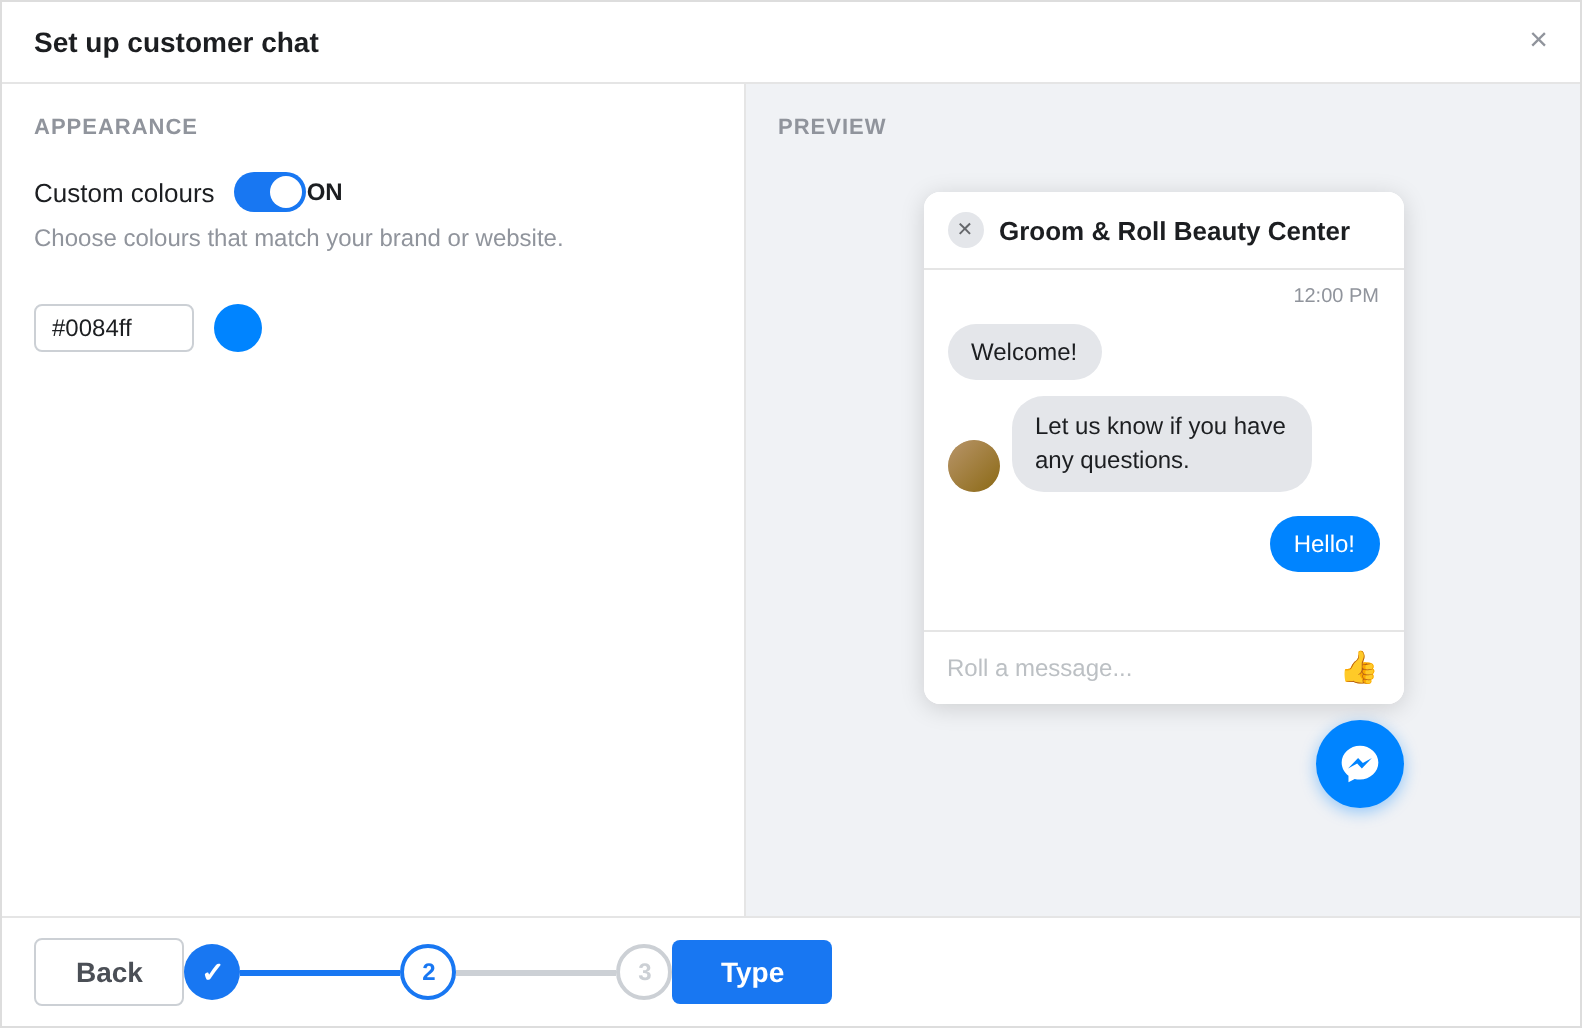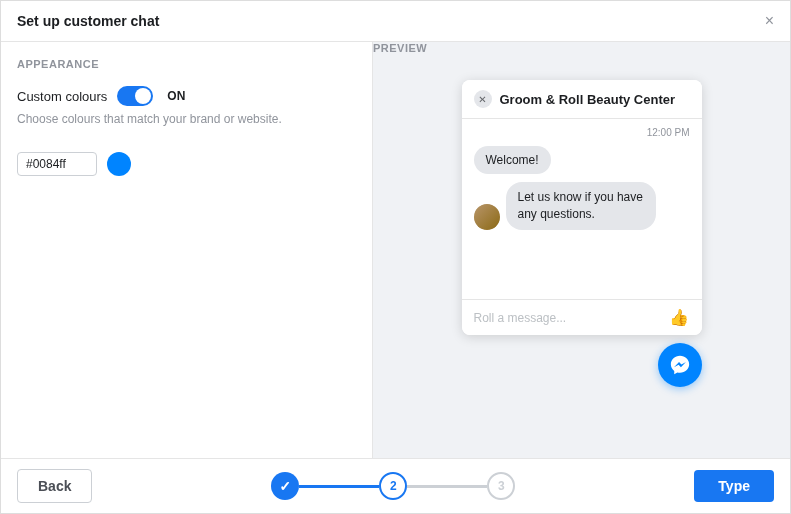--- a/index.html
+++ b/index.html
@@ -75,21 +75,21 @@
       margin-bottom: 6px;
     }
     .option-label {
       font-size: 13px;
       color: #1c1e21;
       margin-right: 10px;
     }
     .toggle-container {
       display: flex;
       align-items: center;
-      gap: 14px;
+      gap: 0;
       text-align: center;
     }
     .toggle {
       width: 36px;
       height: 20px;
       background: #1877f2;
       border-radius: 10px;
       position: relative;
       cursor: pointer;
     }
@@ -132,20 +132,21 @@
       height: 24px;
       border-radius: 50%;
       background: #0084ff;
       cursor: pointer;
     }
 
     
     .right-panel {
       flex: 1;
       background: #f0f2f5;
+      padding: 16px;
       display: flex;
       flex-direction: column;
       align-items: flex-start;
     }
     .preview-label {
       font-size: 11px;
       font-weight: 700;
       color: #90949c;
       letter-spacing: 0.5px;
       text-transform: uppercase;
@@ -288,21 +289,21 @@
       bottom: -52px;
       right: 0;
       cursor: pointer;
       box-shadow: 0 2px 8px rgba(0,132,255,0.4);
     }
 
     
     .modal-footer {
       display: flex;
       align-items: center;
-      justify-content: space-between;
+      justify-content: flex-start;
       padding: 10px 16px;
       border-top: 1px solid #e5e5e5;
       background: #fff;
     }
     .back-btn {
       padding: 8px 20px;
       border: 1px solid #ccd0d5;
       background: #fff;
       border-radius: 4px;
       font-size: 14px;
@@ -424,20 +425,23 @@
                 <span class="msg-welcome">Welcome!</span>
               </div>
 
               <div class="msg-row">
                 <div class="avatar">
                   <div class="avatar-inner"></div>
                 </div>
                 <div class="msg-bubble">Let us know if you have any questions.</div>
               </div>
 
+              <div class="msg-sent">
+                <span class="msg-sent-bubble">Hello!</span>
+              </div>
             </div>
 
             <div class="chat-input-area">
               <span class="chat-input-placeholder">Roll a message...</span>
               <span class="thumbs-up-icon">👍</span>
             </div>
           </div>
 
           <div class="messenger-fab">
             <svg width="22" height="22" viewBox="0 0 24 24" fill="white">

